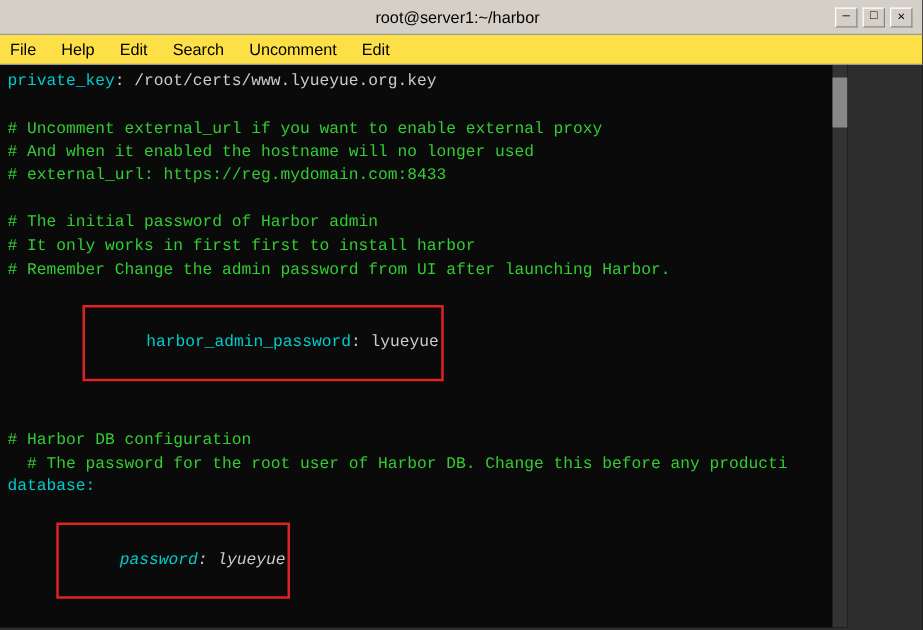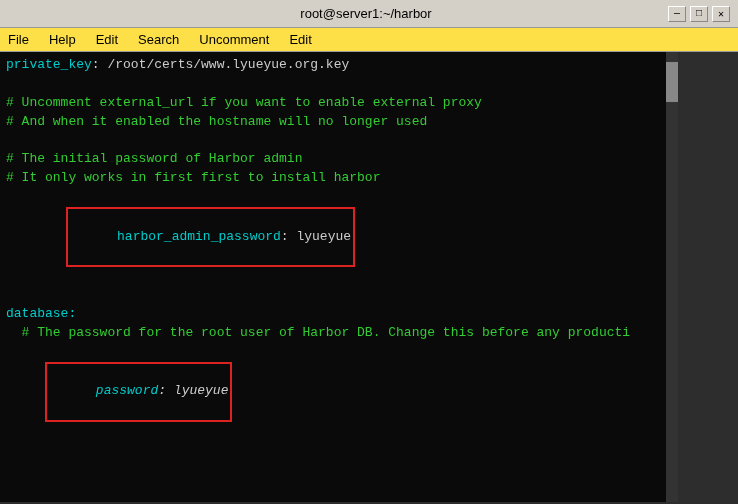--- a/index.html
+++ b/index.html
@@ -129,33 +129,36 @@
   <span class="menu-item">Uncomment</span>
   <span class="menu-item">Edit</span>
 </div>
 
 <div class="terminal">
 
   <div class="line"><span class="key-cyan">private_key</span><span class="val-white">: /root/certs/www.lyueyue.org.key</span></div>
   <div class="line">&nbsp;</div>
   <div class="line comment"># Uncomment external_url if you want to enable external proxy</div>
   <div class="line comment"># And when it enabled the hostname will no longer used</div>
+  <div class="line comment"># external_url: https://reg.mydomain.com:8433</div>
   <div class="line">&nbsp;</div>
   <div class="line comment"># The initial password of Harbor admin</div>
   <div class="line comment"># It only works in first first to install harbor</div>
+  <div class="line comment"># Remember Change the admin password from UI after launching Harbor.</div>
 
   <div class="line">
     <span class="highlighted-line" style="border:2px solid #dd2222;margin-left:29px;">
       <span class="key-cyan">harbor_admin_password</span><span class="val-white">: lyueyue</span>
     </span>
   </div>
 
   <div class="line">&nbsp;</div>
+  <div class="line comment"># Harbor DB configuration</div>
+  <div class="line comment">  # The password for the root user of Harbor DB. Change this before any producti</div>
   <div class="line"><span class="key-cyan">database:</span></div>
-  <div class="line comment">  # The password for the root user of Harbor DB. Change this before any producti</div>
 
   <div class="line">
     &nbsp;<span class="highlighted-line" style="border:2px solid #dd2222;font-style:italic;">
       <span class="key-cyan">password</span><span class="val-white">: lyueyue</span>
     </span>
   </div>
 
   <div class="scrollbar">
     <div class="scrollbar-thumb"></div>
   </div>

